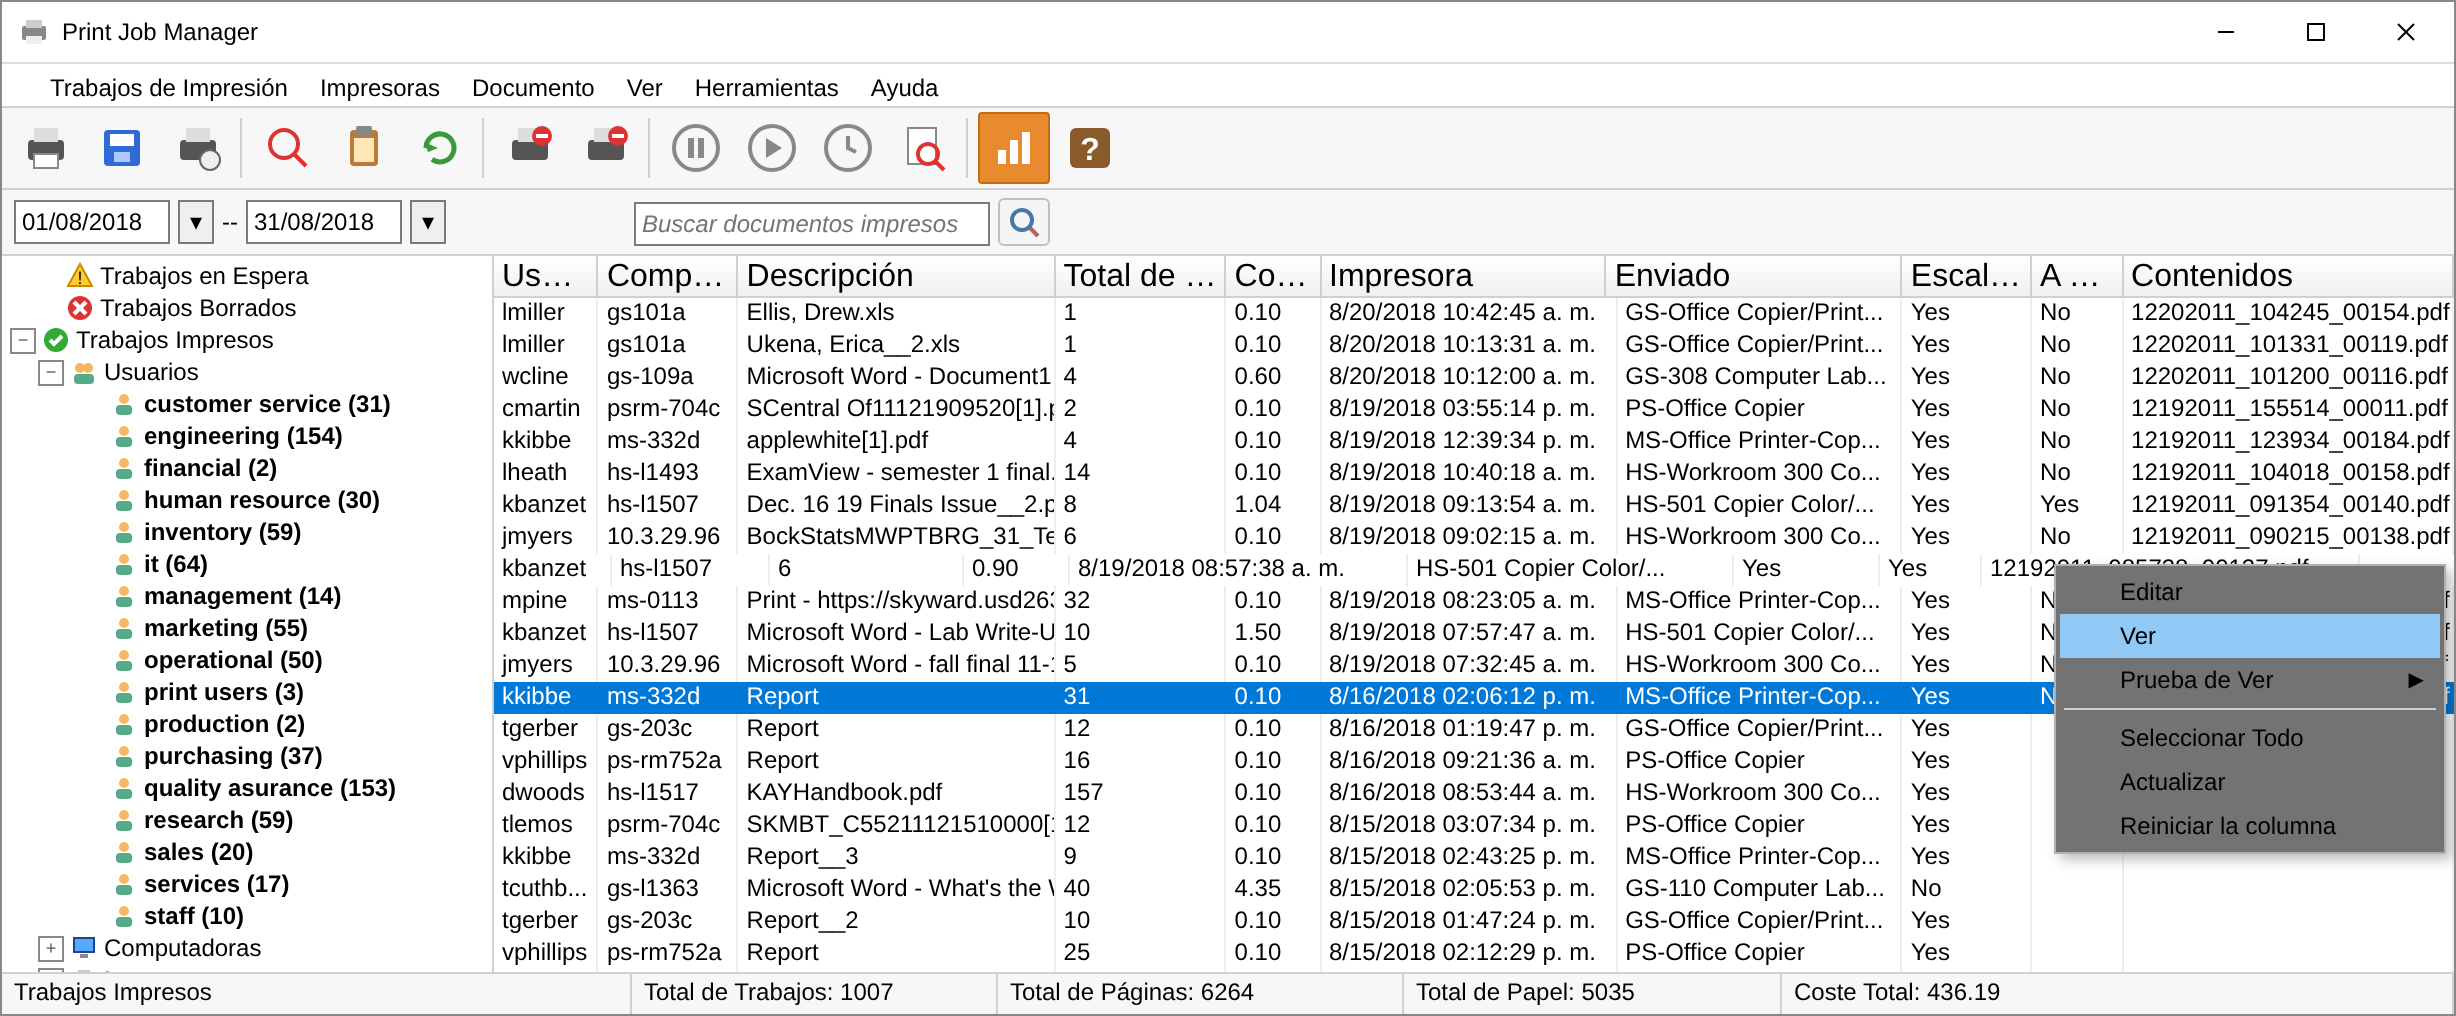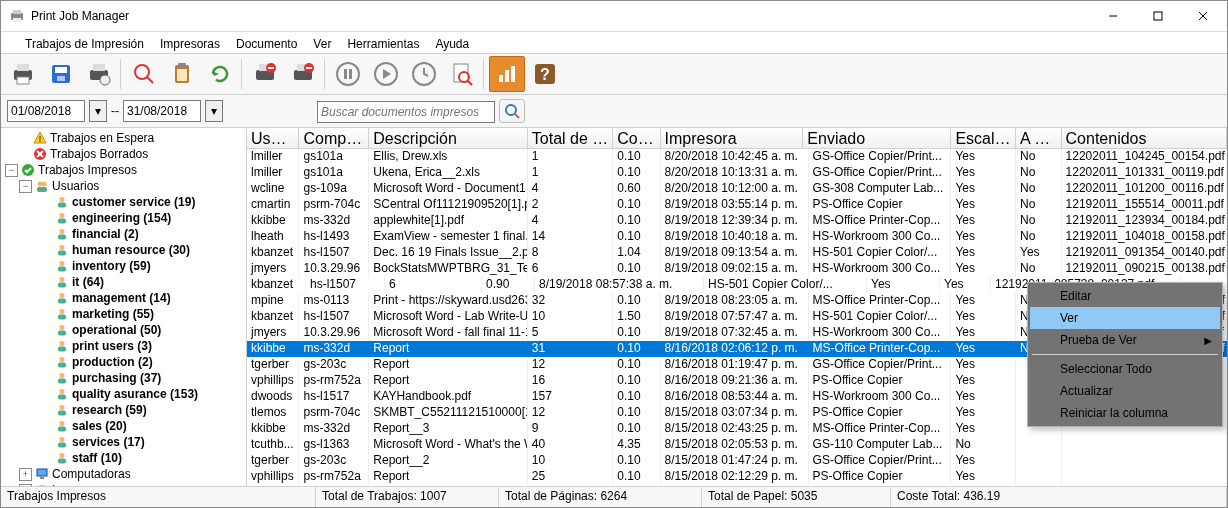--- a/index.html
+++ b/index.html
@@ -260,21 +260,21 @@
         <span class="tlabel">Usuarios</span>
       </div>
       <div id="ulist">
           <div class="trow ind3">
             <span class="ticon">
               <svg width="14" height="14">
                 <circle cx="7" cy="4.5" r="2.5" fill="#f4b860"></circle>
                 <rect x="3" y="7.5" width="8" height="5" fill="#5a8" rx="2"></rect>
               </svg>
             </span>
-            <span class="tlabel bold">customer service (19)</span>
+            <span class="tlabel bold">customer service (31)</span>
           </div>
           <div class="trow ind3">
             <span class="ticon">
               <svg width="14" height="14">
                 <circle cx="7" cy="4.5" r="2.5" fill="#f4b860"></circle>
                 <rect x="3" y="7.5" width="8" height="5" fill="#5a8" rx="2"></rect>
               </svg>
             </span>
             <span class="tlabel bold">engineering (154)</span>
           </div>

